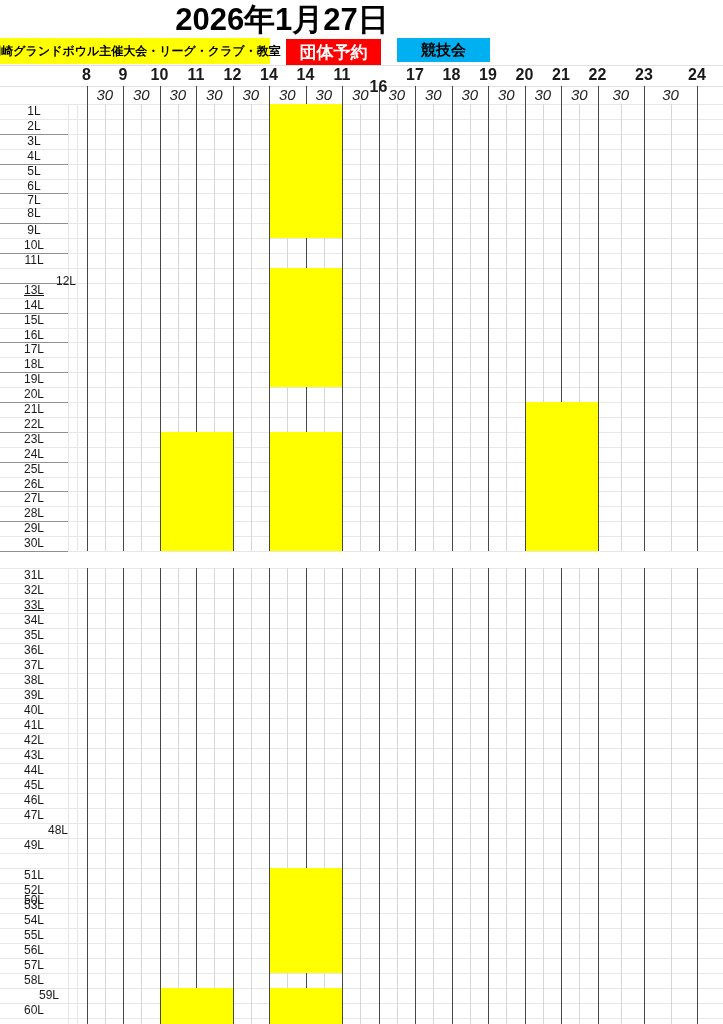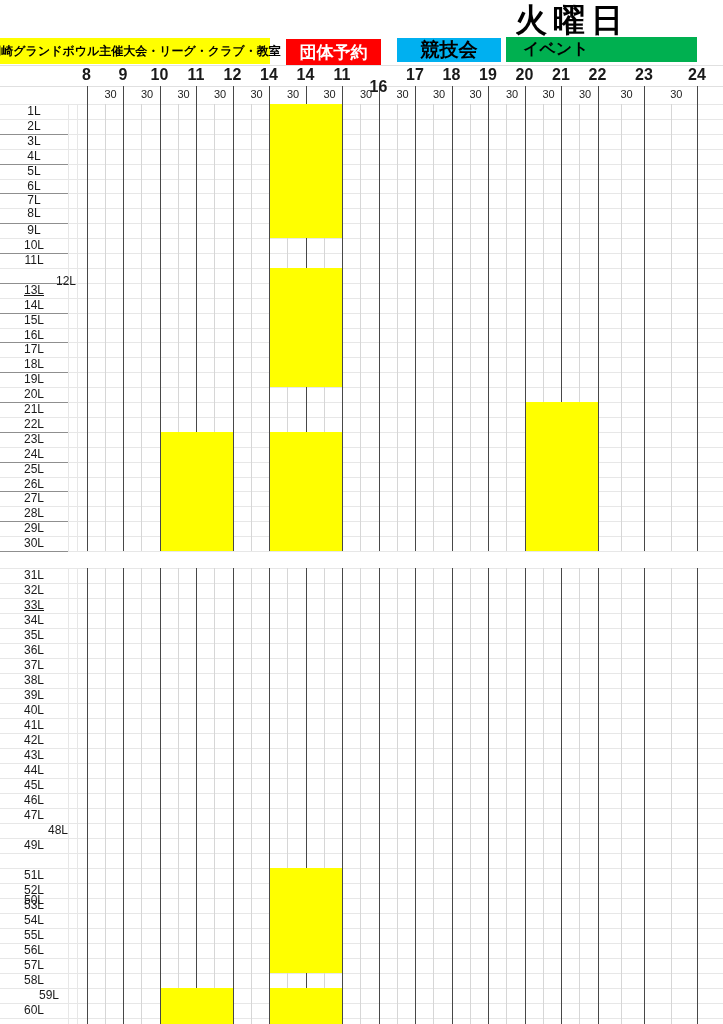--- a/index.html
+++ b/index.html
@@ -4,41 +4,38 @@
 <style>
   html,body{margin:0;padding:0;background:#fff;}
   #canvas{
     position:relative;width:723px;height:1024px;overflow:hidden;background:#ffffff;
     font-family:"Liberation Sans","DejaVu Sans",sans-serif;color:#111;
   }
   .abs{position:absolute;}
   .title{font-weight:600;font-size:31px;line-height:36px;text-align:center;white-space:nowrap;color:#000;}
   .legend-box{display:flex;align-items:center;justify-content:center;font-weight:bold;white-space:nowrap;}
   .hour-label{position:absolute;text-align:center;font-size:16px;font-weight:600;line-height:21px;color:#1a1a1a;}
-  .half-label{position:absolute;text-align:right;font-size:11px;line-height:15px;color:#222;}
+  .half-label{position:absolute;text-align:center;font-size:15px;line-height:15px;color:#222;font-style:italic;}
   .lane-label{position:absolute;left:0;width:68px;text-align:center;font-size:12px;font-weight:500;color:#1a1a1a;}
 </style>
 </head>
 <body>
 
 <div id="canvas">
 
-  <div class="abs title" style="left:472px;top:2px;width:200px;font-size:32px;letter-spacing:6px;">火曜日</div>
+  <div class="abs title" style="left:132px;top:2px;width:300px;">2026年1月27日</div>
 
   <div class="abs legend-box" id="legend-0" style="left: 0px; top: 38px; width: 270px; height: 26px; font-size: 12px; background: rgb(255, 255, 0); color: rgb(0, 0, 0);">
     <span>岡崎グランドボウル主催大会・リーグ・クラブ・教室</span>
   </div>
   <div class="abs legend-box" id="legend-1" style="left: 286px; top: 39px; width: 95px; height: 27px; font-size: 17px; background: rgb(255, 0, 0); color: rgb(255, 255, 255);">
     <span>団体予約</span>
   </div>
-  <div class="abs legend-box" id="legend-2" style="left: 397px; top: 38px; width: 104px; height: 24px; font-size: 19px; background: rgb(0, 176, 240); color: rgb(0, 0, 0);">
+  <div class="abs legend-box" id="legend-2" style="left: 397px; top: 38px; width: 93px; height: 24px; font-size: 15px; background: rgb(0, 176, 240); color: rgb(0, 0, 0);">
     <span>競技会</span>
-  </div>
-  <div class="abs legend-box" id="legend-3" style="left: 506px; top: 37px; width: 191px; height: 25px; font-size: 16px; justify-content: flex-start; padding-left: 17px; box-sizing: border-box; background: rgb(0, 176, 80); color: rgb(0, 0, 0);">
-    <span>イベント</span>
   </div>
 
   <div class="abs" id="grid" style="left:0;top:0;width:723px;height:1024px;">
       <div style="position: absolute; left: 0px; top: 65px; width: 723px; height: 1px; background: rgb(224, 224, 224);"></div>
       <div style="position: absolute; left: 0px; top: 85.5px; width: 723px; height: 1px; background: rgb(224, 224, 224);"></div>
       <div style="position: absolute; left: 0px; top: 104px; width: 723px; height: 1px; background: rgb(231, 231, 231);"></div>
       <div style="position: absolute; left: 0px; top: 118.9px; width: 723px; height: 1px; background: rgb(231, 231, 231);"></div>
       <div style="position: absolute; left: 0px; top: 133.8px; width: 723px; height: 1px; background: rgb(231, 231, 231);"></div>
       <div style="position: absolute; left: 0px; top: 148.7px; width: 723px; height: 1px; background: rgb(231, 231, 231);"></div>
       <div style="position: absolute; left: 0px; top: 163.6px; width: 723px; height: 1px; background: rgb(231, 231, 231);"></div>

